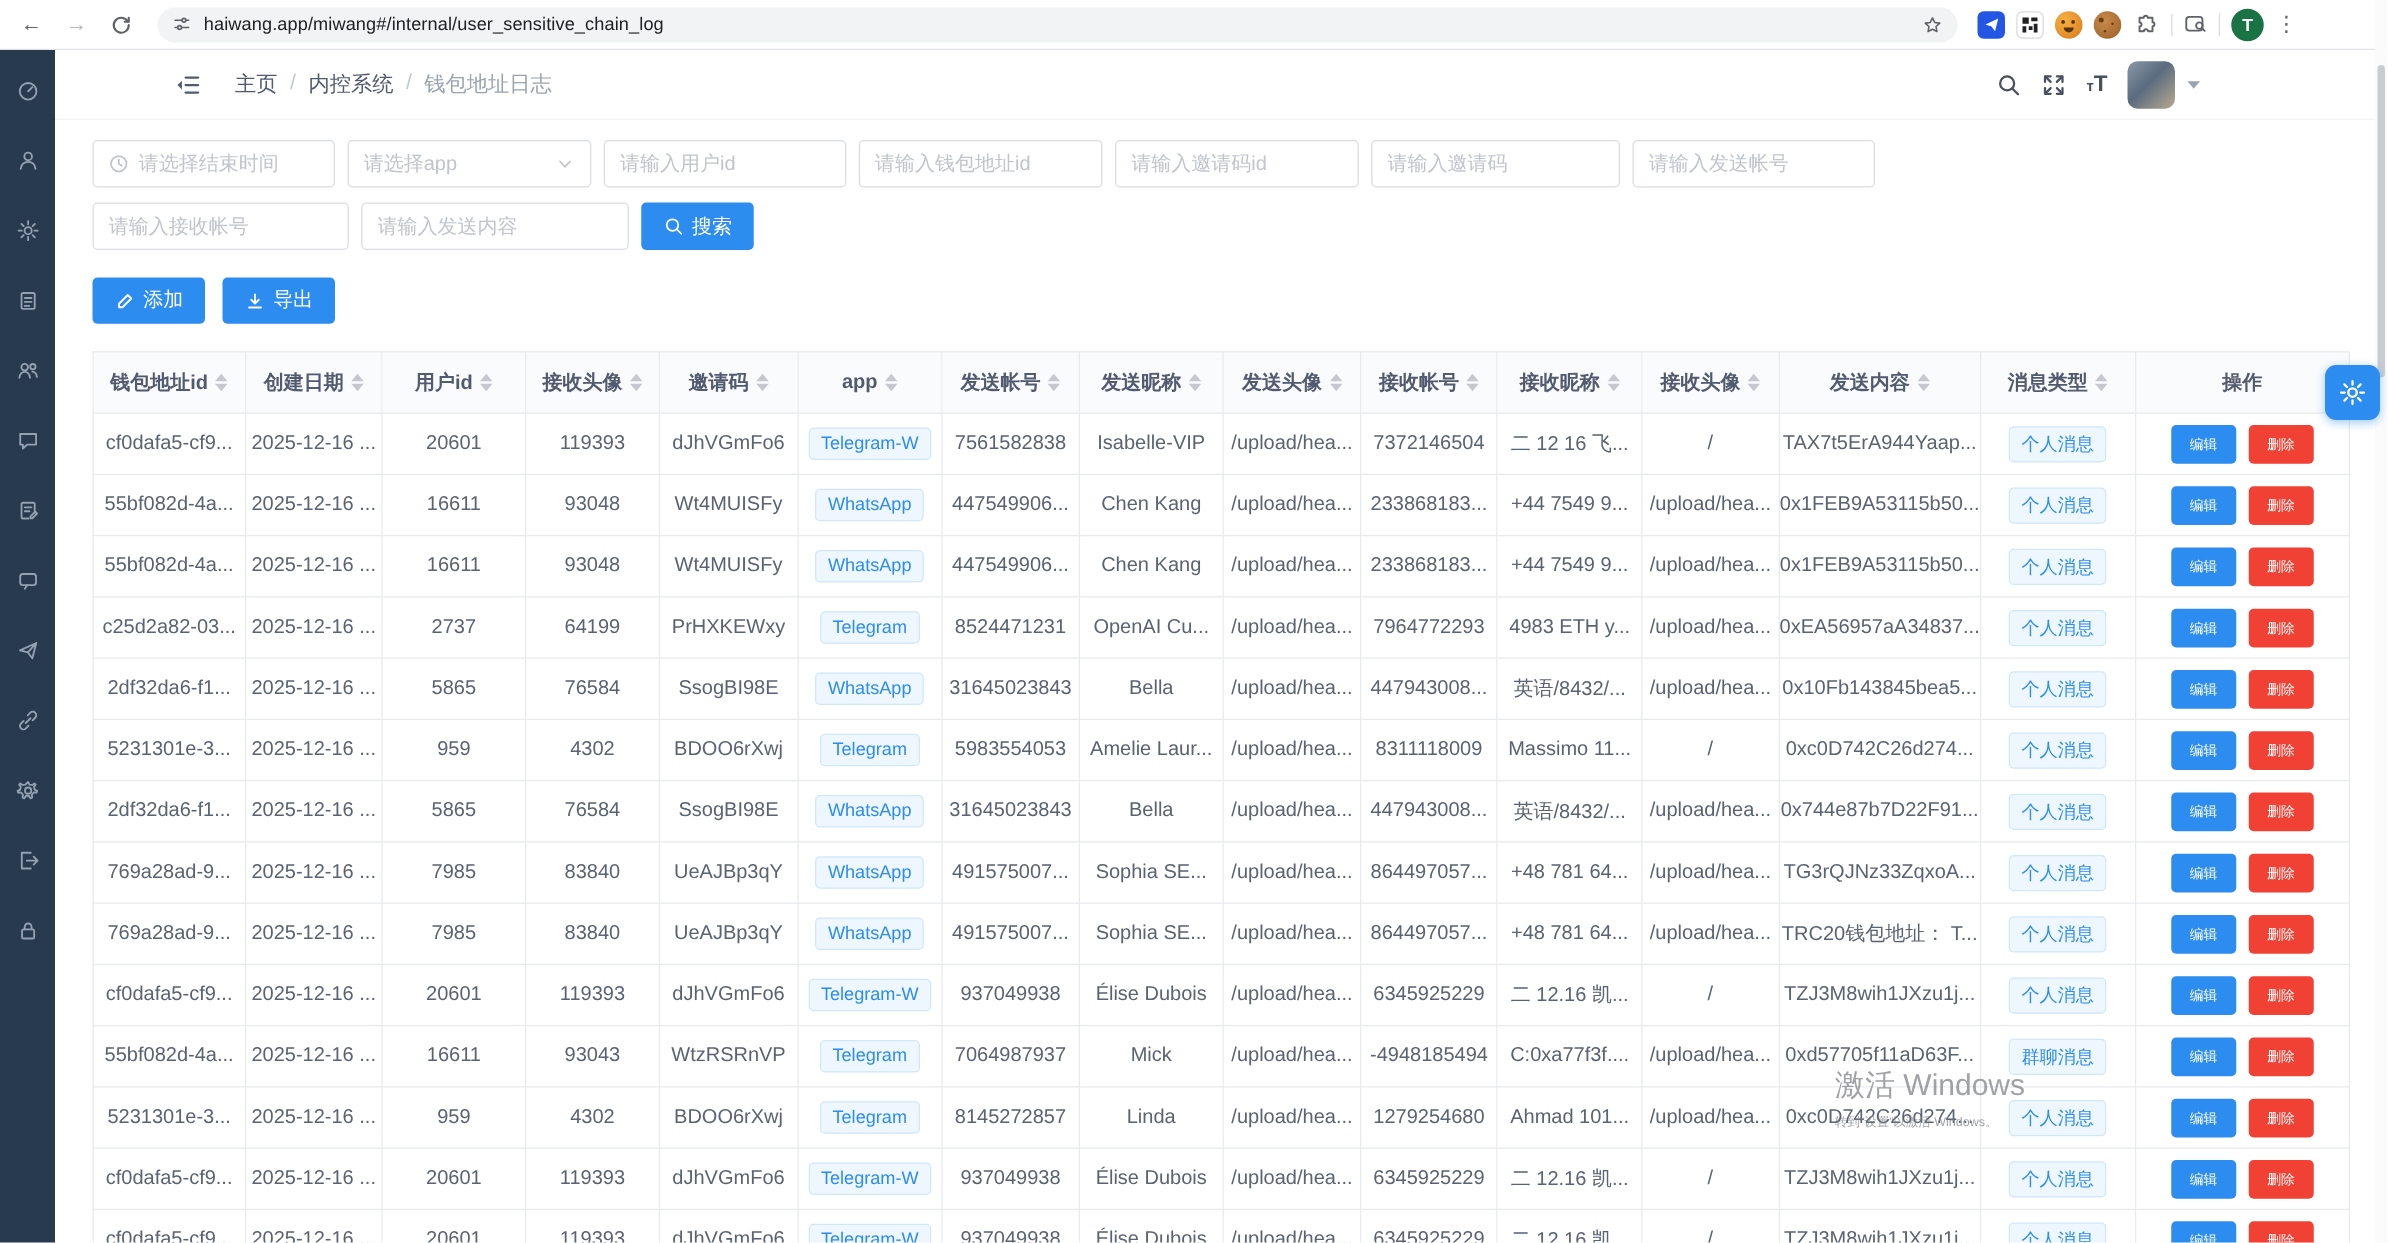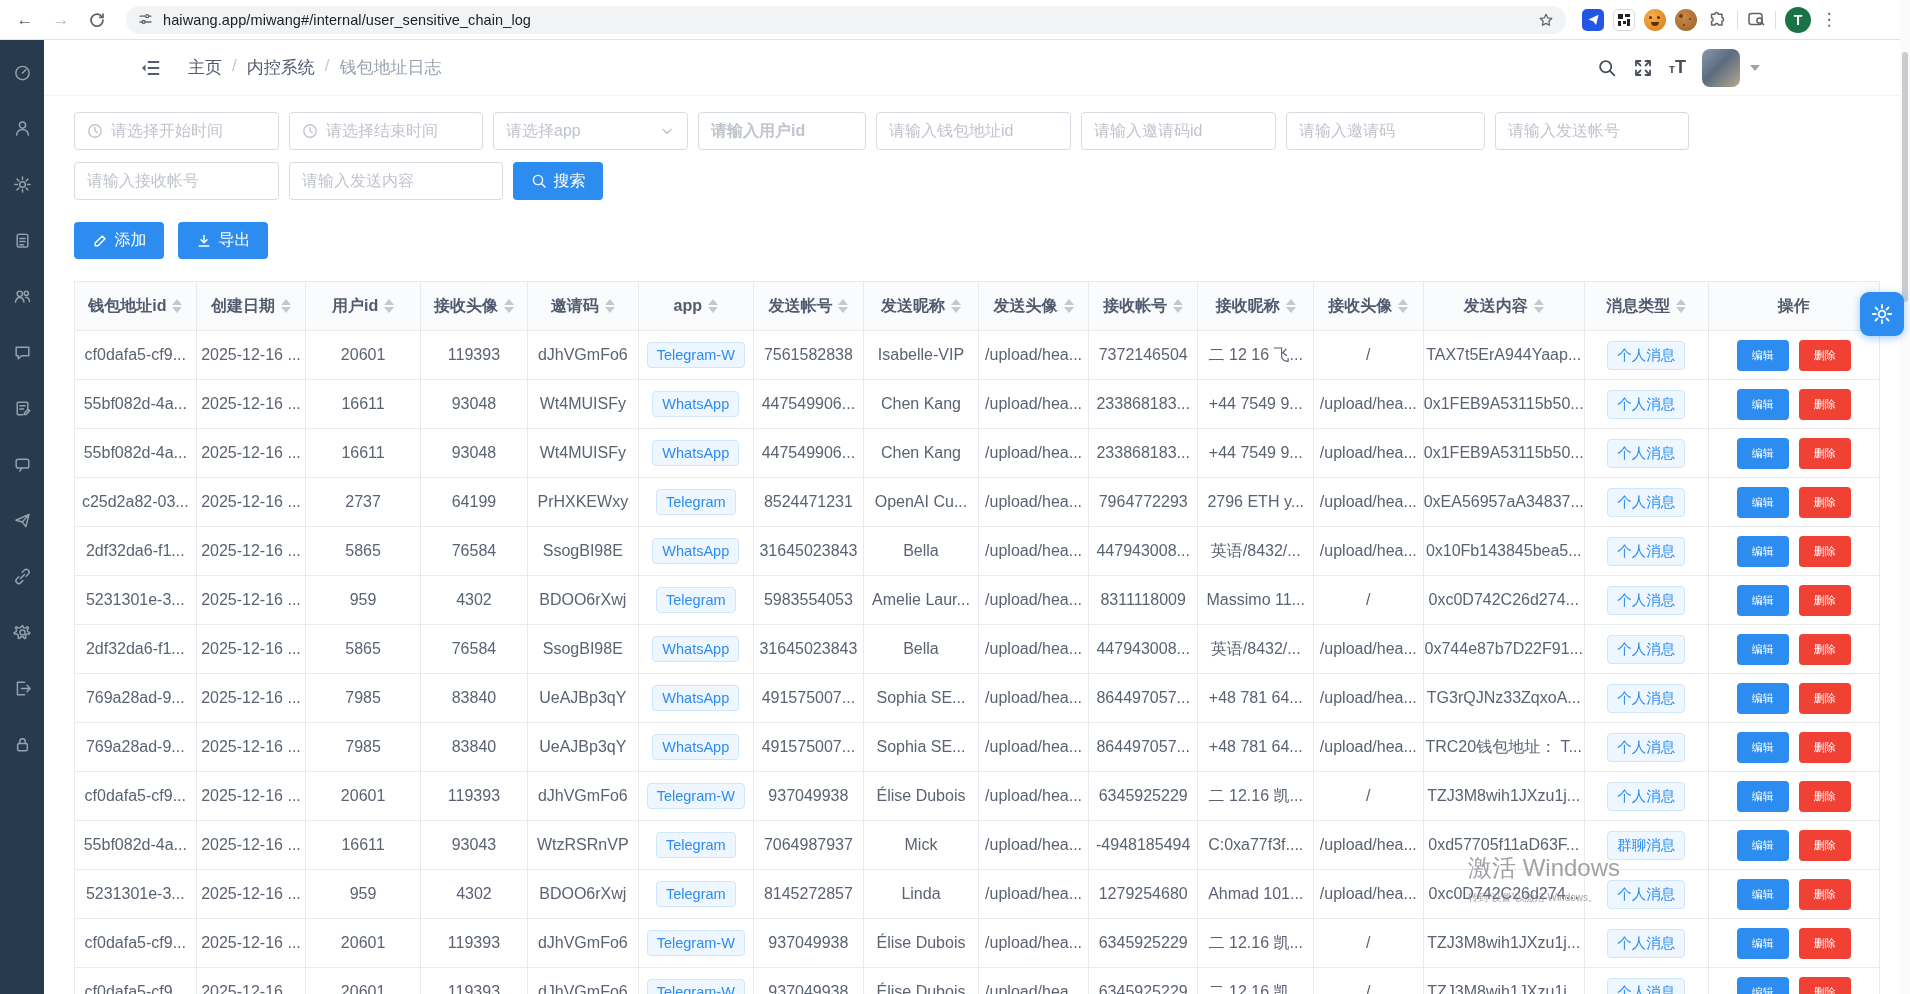--- a/index.html
+++ b/index.html
@@ -333,31 +333,20 @@
             </svg>
         </span>
         <span class="fontsize"><span class="small-t">т</span>T</span>
         <div class="avatar"></div>
         <span class="caret"></span>
       </div>
     </div>
 
     <div class="filters">
       <div class="f-row" id="filter-row1">
-          <div class="ipt" style="width: 205px;">
-            <span style="display:flex">
-              <svg viewBox="0 0 16 16">
-                <g fill="none" stroke="currentColor" stroke-width="1.4" stroke-linecap="round" stroke-linejoin="round">
-                  <circle cx="8" cy="8" r="6.2"></circle>
-                  <path d="M8 4.6V8l2.4 1.6"></path>
-                </g>
-              </svg>
-            </span>
-            <span class="ph">请选择开始时间</span>
-          </div>
           <div class="ipt" style="width: 194px;">
             <span style="display:flex">
               <svg viewBox="0 0 16 16">
                 <g fill="none" stroke="currentColor" stroke-width="1.4" stroke-linecap="round" stroke-linejoin="round">
                   <circle cx="8" cy="8" r="6.2"></circle>
                   <path d="M8 4.6V8l2.4 1.6"></path>
                 </g>
               </svg>
             </span>
             <span class="ph">请选择结束时间</span>
@@ -365,21 +354,21 @@
           <div class="ipt" style="width: 195px;">
             <span class="ph">请选择app</span>
             <span class="suffix" style="display:flex">
               <svg viewBox="0 0 16 16">
                 <g fill="none" stroke="currentColor" stroke-width="1.4" stroke-linecap="round" stroke-linejoin="round">
                   <path d="M4 6.2l4 4.2 4-4.2"></path>
                 </g>
               </svg>
             </span>
           </div>
-          <div class="ipt" style="width: 168px; font-weight: bold;">
+          <div class="ipt" style="width: 194px;">
             <span class="ph">请输入用户id</span>
           </div>
           <div class="ipt" style="width: 195px;">
             <span class="ph">请输入钱包地址id</span>
           </div>
           <div class="ipt" style="width: 195px;">
             <span class="ph">请输入邀请码id</span>
           </div>
           <div class="ipt" style="width: 199px;">
             <span class="ph">请输入邀请码</span>
@@ -606,21 +595,21 @@
               <td>c25d2a82-03...</td>
               <td>2025-12-16 ...</td>
               <td>2737</td>
               <td>64199</td>
               <td>PrHXKEWxy</td>
               <td><span class="tag">Telegram</span></td>
               <td>8524471231</td>
               <td>OpenAI Cu...</td>
               <td>/upload/hea...</td>
               <td>7964772293</td>
-              <td>2796 ETH y...</td>
+              <td>4983 ETH y...</td>
               <td>/upload/hea...</td>
               <td>0xEA56957aA34837...</td>
               <td><span class="tag">个人消息</span></td>
               <td><button class="cell-btn edit">编辑</button><button class="cell-btn del">删除</button></td>
             </tr>
             <tr>
               <td>2df32da6-f1...</td>
               <td>2025-12-16 ...</td>
               <td>5865</td>
               <td>76584</td>

